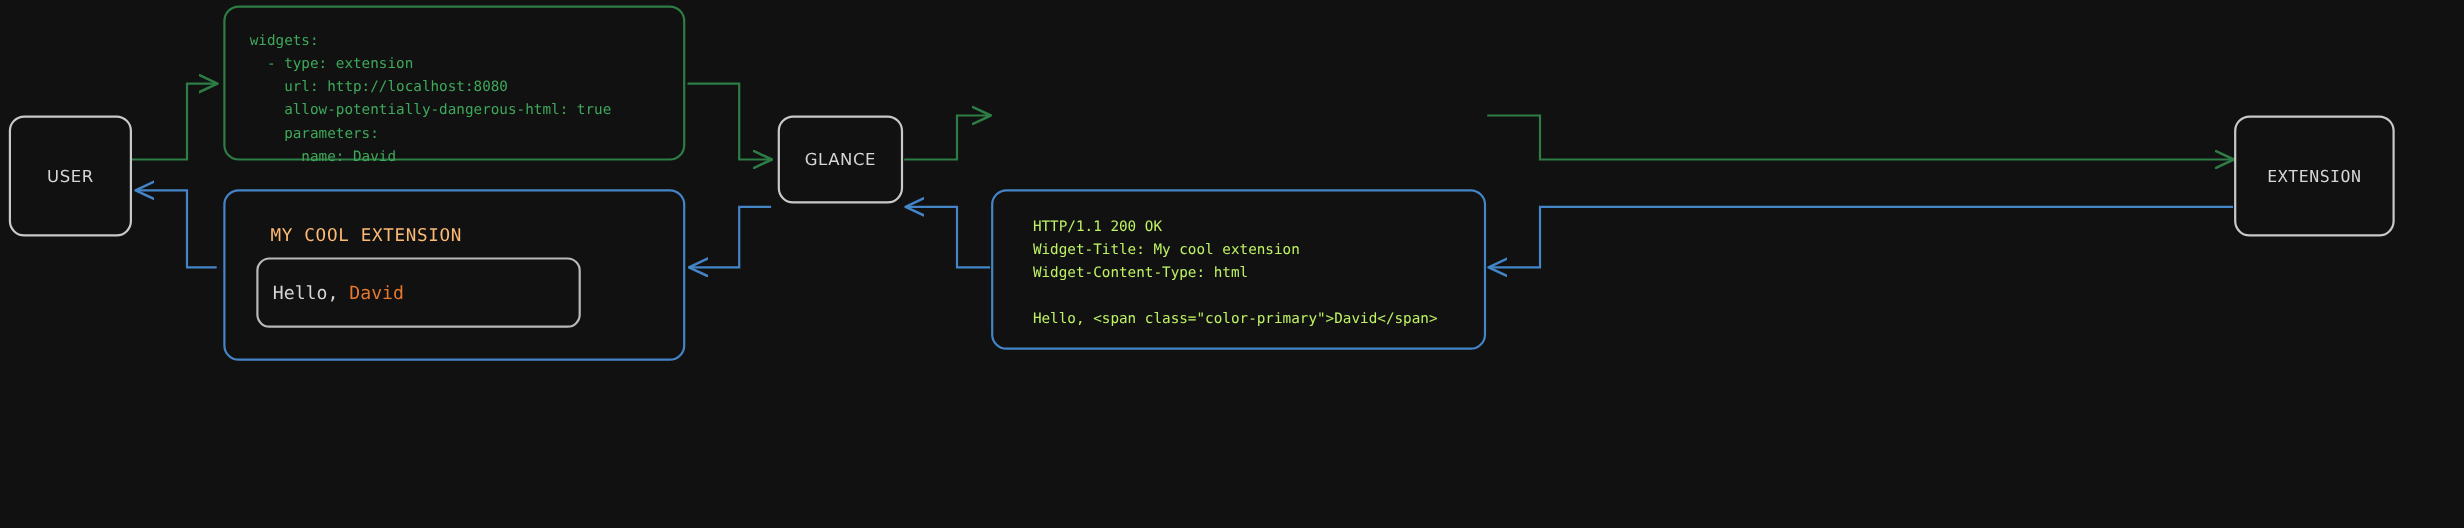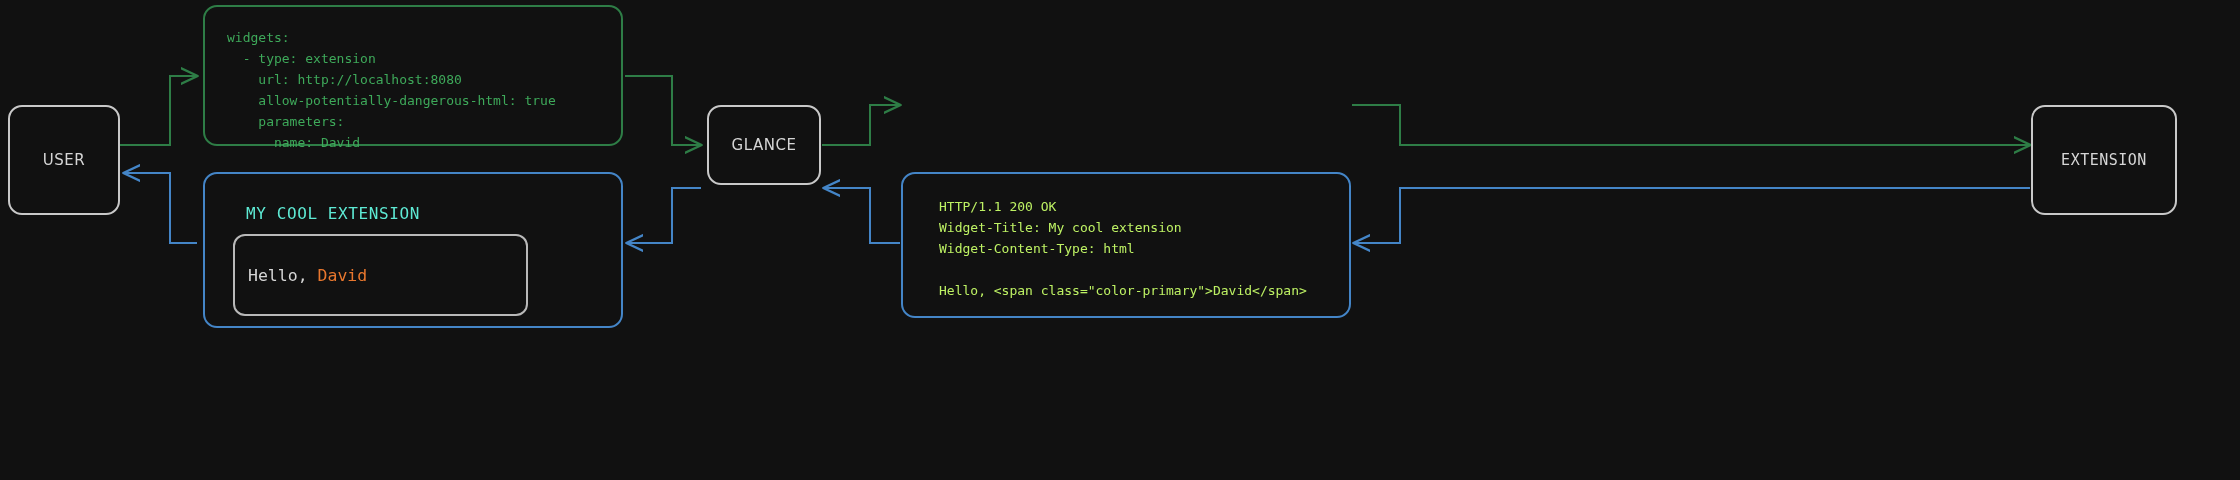--- a/index.html
+++ b/index.html
@@ -64,21 +64,21 @@
     line-height: 1.62;
     white-space: pre;
   }
   .code-green { color: #3ea95a; }
   .code-blue  { color: #bef264; }
 
   
   .widget-title {
     font-family: "DejaVu Sans Mono", "Liberation Mono", monospace;
     font-size: 16px;
-    color: #5eead4;
+    color: #fdba74;
     letter-spacing: 0.6px;
   }
   .widget-card {
     box-sizing: border-box;
     border: 2px solid #b9b9b9;
     border-radius: 12px;
     background: #111111;
     display: flex;
     align-items: center;
   }
@@ -130,21 +130,21 @@
     <pre class="code code-green" style="position:absolute; left:22px; top:20px;">widgets:
   - type: extension
     url: http://localhost:8080
     allow-potentially-dangerous-html: true
     parameters:
       name: David</pre>
   </div>
 
   <div class="bubble bubble-blue" style="left:203px; top:172px; width:420px; height:156px;">
     <div class="widget-title" style="position:absolute; left:41px; top:30px;">MY COOL EXTENSION</div>
-    <div class="widget-card" style="position:absolute; left:28px; top:60px; width:295px; height:82px;">
+    <div class="widget-card" style="position:absolute; left:28px; top:60px; width:295px; height:64px;">
       <div class="widget-body" style="padding-left:13px;"><span>Hello, </span><span class="accent-name">David</span></div>
     </div>
   </div>
 
   <div class="node node-sans" style="left:707px; top:105px; width:114px; height:80px;">
     <span>GLANCE</span>
   </div>
 
 
   <div class="bubble bubble-blue" style="left:901px; top:172px; width:450px; height:146px;">

